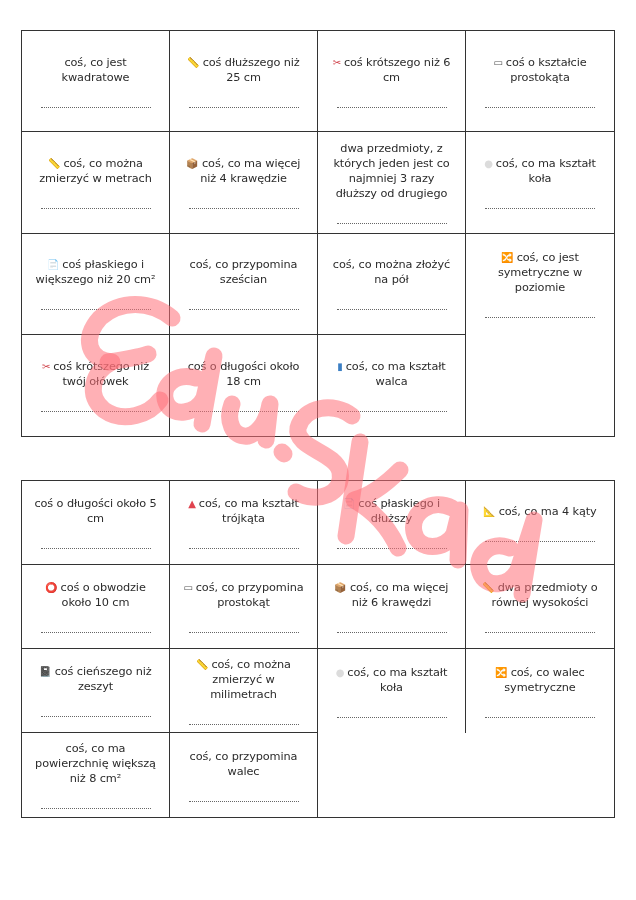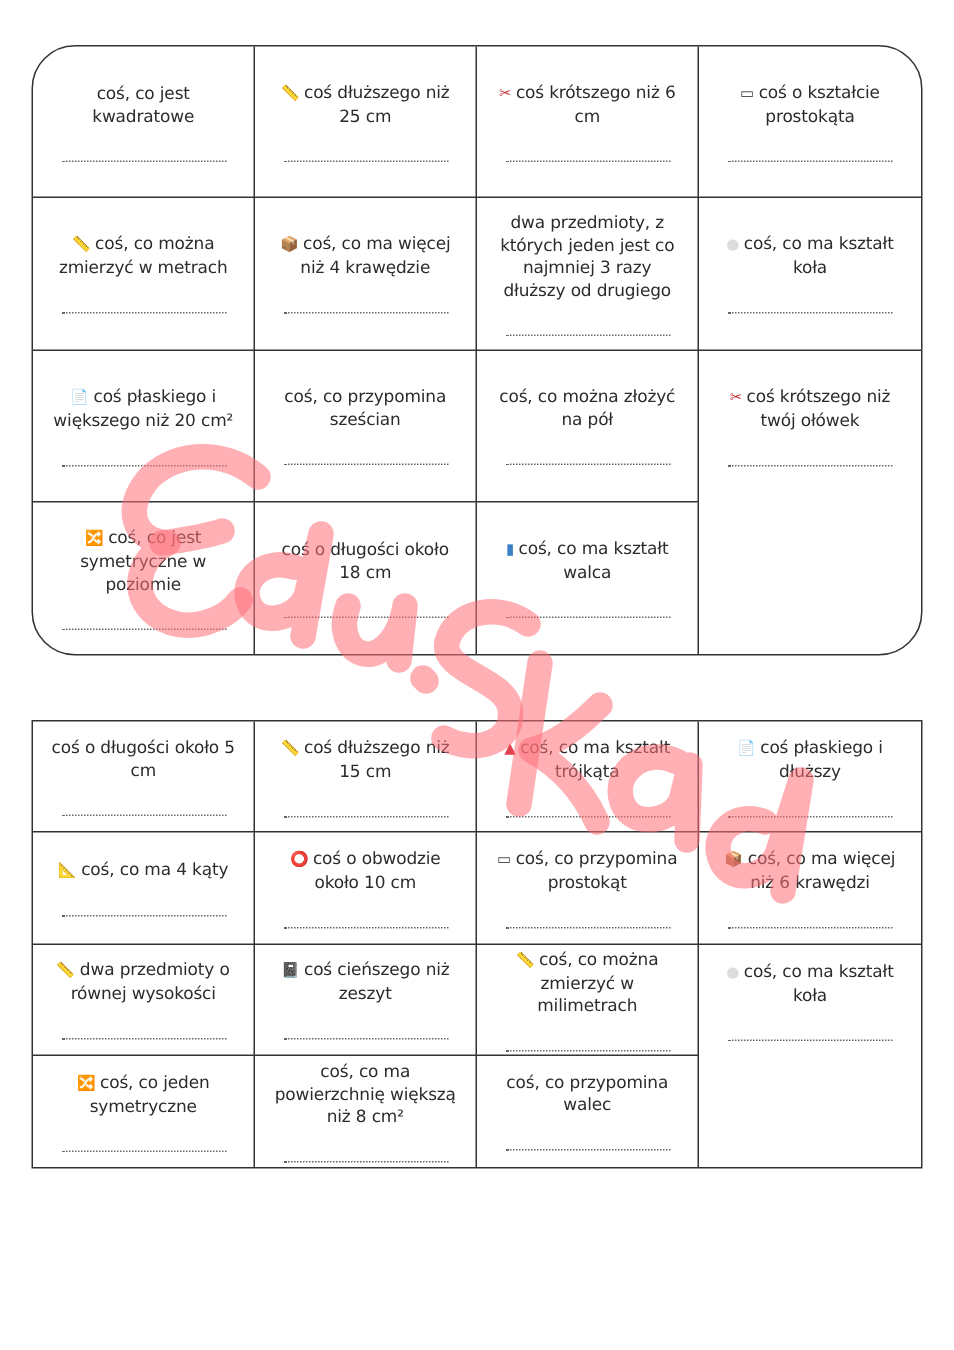--- a/index.html
+++ b/index.html
@@ -3,22 +3,22 @@
 <meta charset="utf-8">
 <style>
   html, body { margin: 0; padding: 0; background: #ffffff; }
   body { width: 636px; height: 900px; position: relative; overflow: hidden;
          font-family: "DejaVu Sans", "Liberation Sans", sans-serif; color: #2b2b2b; }
   .grid {
     position: absolute; left: 21px; width: 594px;
     display: grid; grid-template-columns: repeat(4, 1fr);
     border: 1.5px solid #333; box-sizing: border-box;
   }
-  .grid.g1 { top: 30px; height: 407px; grid-template-rows: repeat(4, 1fr); border-radius: 29px; }
-  .grid.g2 { top: 480px; height: 299px; grid-template-rows: repeat(4, 1fr); }
+  .grid.g1 { top: 30px; height: 407px; grid-template-rows: repeat(4, 1fr); }
+  .grid.g2 { top: 480px; height: 338px; grid-template-rows: repeat(4, 1fr); }
   .cell {
     border-right: 1.5px solid #333; border-bottom: 1.5px solid #333;
     display: flex; flex-direction: column; align-items: center; justify-content: center;
     text-align: center; padding: 0 10px; box-sizing: border-box;
   }
   .cell:nth-child(4n) { border-right: none; }
   .cell:nth-last-child(-n+4) { border-bottom: none; }
   .prompt { font-size: 11.3px; line-height: 15px; letter-spacing: -0.1px; }
   .icon { display: inline-block; font-size: 10px; margin-right: 3px; vertical-align: 0; }
   .answer {
@@ -69,43 +69,39 @@
     </div>
     <div class="cell">
       <div class="prompt"><span>coś, co przypomina sześcian</span></div>
       <div class="answer"></div>
     </div>
     <div class="cell">
       <div class="prompt"><span>coś, co można złożyć na pół</span></div>
       <div class="answer"></div>
     </div>
     <div class="cell">
-      <div class="prompt"><span class="icon" style="color: rgb(208, 66, 74);">✂</span><span>coś krótszego niż twój ołówek</span></div>
+      <div class="prompt"><span class="icon" style="color: rgb(59, 136, 195);">🔀</span><span>coś, co jest symetryczne w poziomie</span></div>
       <div class="answer"></div>
     </div>
     <div class="cell">
-      <div class="prompt"><span class="icon" style="color: rgb(59, 136, 195);">🔀</span><span>coś, co jest symetryczne w poziomie</span></div>
+      <div class="prompt"><span class="icon" style="color: rgb(208, 66, 74);">✂</span><span>coś krótszego niż twój ołówek</span></div>
       <div class="answer"></div>
     </div>
     <div class="cell">
       <div class="prompt"><span>coś o długości około 18 cm</span></div>
       <div class="answer"></div>
     </div>
     <div class="cell">
       <div class="prompt"><span class="icon" style="color: rgb(59, 127, 196);">▮</span><span>coś, co ma kształt walca</span></div>
       <div class="answer"></div>
     </div>
   </div>
 <div class="grid g2" id="grid2">
     <div class="cell">
       <div class="prompt"><span>coś o długości około 5 cm</span></div>
-      <div class="answer"></div>
-    </div>
-    <div class="cell">
-      <div class="prompt"><span class="icon" style="color: rgb(232, 185, 60);">📏</span><span>coś dłuższego niż 15 cm</span></div>
       <div class="answer"></div>
     </div>
     <div class="cell">
       <div class="prompt"><span class="icon" style="color: rgb(224, 67, 79);">▲</span><span>coś, co ma kształt trójkąta</span></div>
       <div class="answer"></div>
     </div>
     <div class="cell">
       <div class="prompt"><span class="icon" style="color: rgb(185, 194, 204);">📄</span><span>coś płaskiego i dłuższy</span></div>
       <div class="answer"></div>
     </div>
@@ -135,21 +131,21 @@
     </div>
     <div class="cell">
       <div class="prompt"><span class="icon" style="color: rgb(232, 185, 60);">📏</span><span>coś, co można zmierzyć w milimetrach</span></div>
       <div class="answer"></div>
     </div>
     <div class="cell">
       <div class="prompt"><span class="icon" style="color: rgb(220, 220, 220);">●</span><span>coś, co ma kształt koła</span></div>
       <div class="answer"></div>
     </div>
     <div class="cell">
-      <div class="prompt"><span class="icon" style="color: rgb(59, 136, 195);">🔀</span><span>coś, co jeden symetryczne</span></div>
+      <div class="prompt"><span class="icon" style="color: rgb(59, 136, 195);">🔀</span><span>coś, co walec symetryczne</span></div>
       <div class="answer"></div>
     </div>
     <div class="cell">
       <div class="prompt"><span>coś, co ma powierzchnię większą niż 8 cm²</span></div>
       <div class="answer"></div>
     </div>
     <div class="cell">
       <div class="prompt"><span>coś, co przypomina walec</span></div>
       <div class="answer"></div>
     </div>

